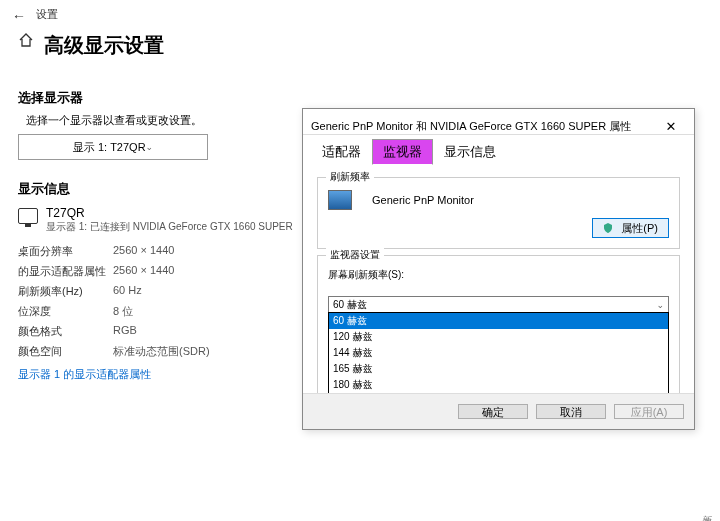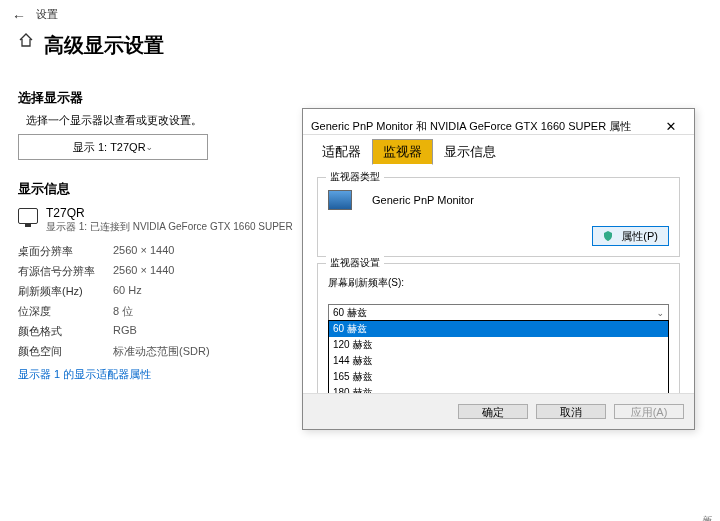--- a/index.html
+++ b/index.html
@@ -19,27 +19,27 @@
 .mon-icon:after{content:"";position:absolute;bottom:-4px;left:6px;width:6px;height:3px;background:#333}
 .row{display:flex;font-size:11px;margin:5px 0}
 .row .k{width:95px;color:#333}
 .row .v{color:#555}
 .link{color:#0066cc;font-size:11px;margin-top:8px;cursor:pointer}
 .dialog{position:absolute;left:302px;top:108px;width:393px;height:322px;background:#fff;border:1px solid #888;box-shadow:2px 2px 8px rgba(0,0,0,.15)}
 .dlg-title{height:26px;padding:0 8px;display:flex;align-items:flex-end;justify-content:space-between;border-bottom:1px solid #ddd;font-size:11px}
 .close{width:30px;text-align:center;cursor:pointer;font-size:13px}
 .tabs{display:flex;padding:4px 8px 0;font-size:13px}
 .tab{padding:3px 10px;cursor:pointer;border:1px solid transparent}
-.tab.active{border:1px solid #999;border-bottom:1px solid #fff;background:#eab308}
+.tab.active{border:1px solid #999;border-bottom:1px solid #fff;background:#d946ef}
 .dlg-body{padding:6px 14px}
 .grp{border:1px solid #ccc;padding:8px 10px 10px;margin:6px 0;position:relative}
 .grp-title{position:absolute;top:-8px;left:8px;background:#fff;padding:0 4px;font-size:10px}
 .mon-row{display:flex;align-items:center;gap:20px;padding:4px 0}
 .mon-img{width:24px;height:20px;background:linear-gradient(#5aa0e0,#2060a0);border:1px solid #666}
-.prop-btn{float:right;height:20px;border:1px solid #0078d7;background:#e5f1fb;padding:2px 10px;font-size:11px;display:flex;align-items:center;gap:8px;cursor:pointer;margin-top:12px}
+.prop-btn{float:right;height:20px;border:1px solid #0078d7;background:#e5f1fb;padding:2px 10px;font-size:11px;display:flex;align-items:center;gap:8px;cursor:pointer;margin-top:4px}
 .shield{width:10px;height:10px;display:inline-block}
 .lbl{font-size:10px;margin:4px 0 14px}
 .dd{border:1px solid #7a7a7a;height:17px;font-size:10px;padding:1px 4px;display:flex;align-items:center;justify-content:space-between;background:#fff;cursor:pointer}
 .dd-list{border:1px solid #000;background:#fff;margin-top:-1px}
 .dd-item{padding:1px 4px;font-size:10px;cursor:pointer}
 .dd-item.sel{background:#0078d7;color:#fff}
 .dlg-foot{position:absolute;bottom:0;left:0;right:0;height:36px;background:#f0f0f0;border-top:1px solid #ddd;display:flex;justify-content:flex-end;align-items:center;gap:8px;padding:0 10px}
 .btn{width:70px;height:15px;border:1px solid #adadad;background:#e1e1e1;font-size:11px;cursor:pointer}
 .btn:disabled{color:#999;background:#efefef}
 .watermark{position:absolute;right:6px;bottom:6px;writing-mode:vertical-rl;font-size:10px;color:#888;letter-spacing:2px}
@@ -76,21 +76,21 @@
       <div style="font-size:12px">T27QR</div>
       <div style="font-size:10px;color:#555">显示器 1: 已连接到 NVIDIA GeForce GTX 1660 SUPER</div>
     </div>
   </div>
   <div id="rows">
       <div class="row">
         <span class="k">桌面分辨率</span>
         <span class="v">2560 × 1440</span>
       </div>
       <div class="row">
-        <span class="k">有源信号分辨率</span>
+        <span class="k">的显示适配器属性</span>
         <span class="v">2560 × 1440</span>
       </div>
       <div class="row">
         <span class="k">刷新频率(Hz)</span>
         <span class="v">60 Hz</span>
       </div>
       <div class="row">
         <span class="k">位深度</span>
         <span class="v">8 位</span>
       </div>
@@ -111,21 +111,21 @@
     <span>Generic PnP Monitor 和 NVIDIA GeForce GTX 1660 SUPER 属性</span>
     <span class="close">✕</span>
   </div>
   <div class="tabs" id="tabs">
       <span class="tab">适配器</span>
       <span class="tab active">监视器</span>
       <span class="tab">显示信息</span>
     </div>
   <div class="dlg-body">
     <div class="grp">
-      <span class="grp-title">监视器类型</span>
+      <span class="grp-title">刷新频率</span>
       <div class="mon-row">
         <div class="mon-img"></div>
         <span>Generic PnP Monitor</span>
       </div>
       <div style="overflow:hidden">
         <div class="prop-btn">
           <span class="shield">
             <svg width="10" height="10" viewBox="0 0 10 10">
                 <path d="M5 0 L9 2 V5 C9 8 5 10 5 10 C5 10 1 8 1 5 V2 Z" fill="#3a8"></path>
               </svg>

